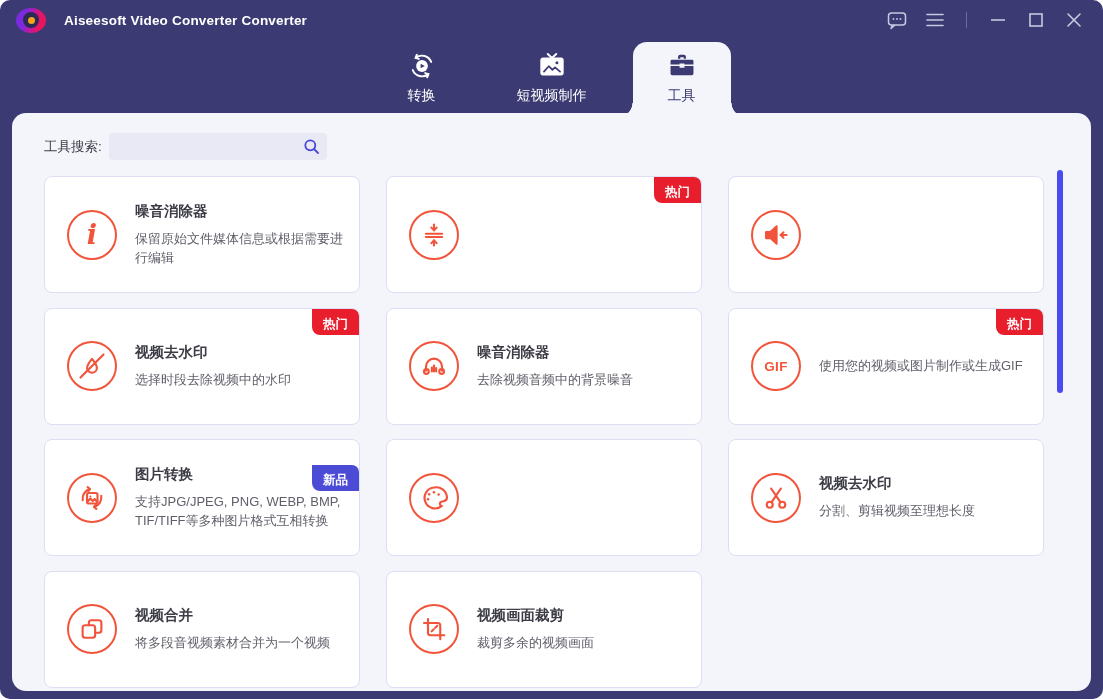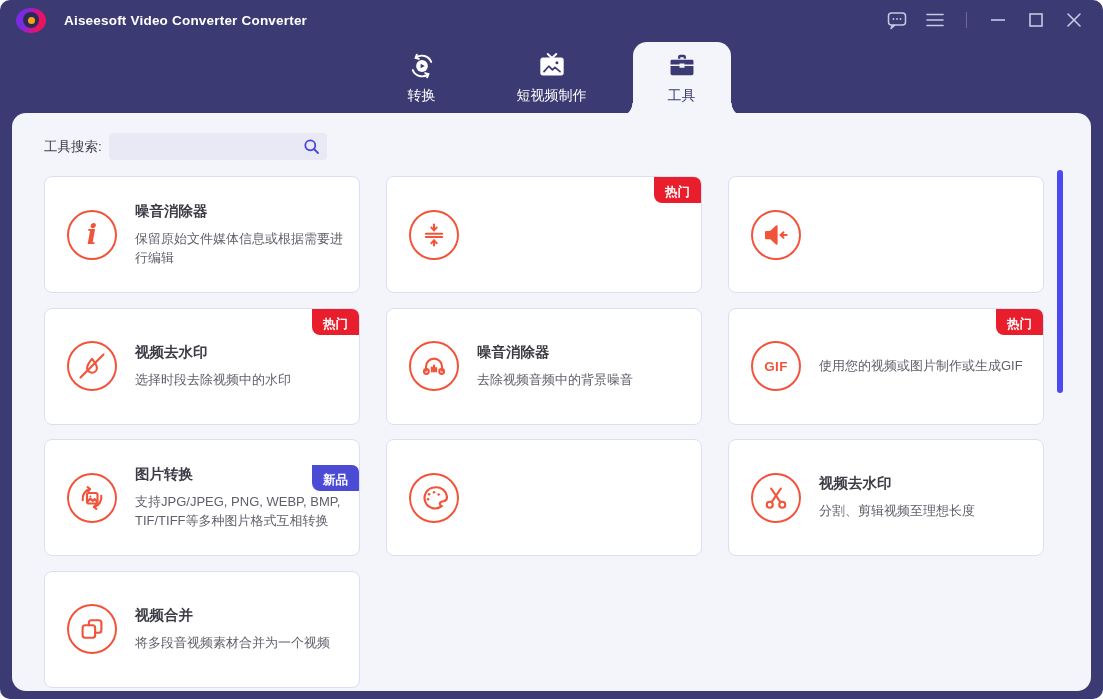--- a/index.html
+++ b/index.html
@@ -341,18 +341,34 @@
     <path d="M9.5 9 V7 a2 2 0 0 1 2-2 h6 a2 2 0 0 1 2 2 v6 a2 2 0 0 1-2 2 h-3"></path>
               </g>
             </svg>
           </span>
     <span class="card-text">
       <span class="card-title" style="display:block">视频合并</span>
       <span class="card-desc" style="display:block">将多段音视频素材合并为一个视频</span>
     </span>
   </div>
 
+  <div class="card">
+
+    <span class="card-circ">
+            <svg viewBox="0 0 24 24" width="100%" height="100%">
+              <g fill="none" stroke="#f1543a" stroke-width="1.7" stroke-linecap="round" stroke-linejoin="round">
+                <path d="M4 7.2 h11 a2 2 0 0 1 2 2 v11"></path>
+                <path d="M7.2 4 v11 a2 2 0 0 0 2 2 h11"></path>
+    <line x1="14.6" y1="9.4" x2="9.4" y2="14.6" stroke-dasharray="2.3,1.7"></line>
+              </g>
+            </svg>
+          </span>
+    <span class="card-text">
+      <span class="card-title" style="display:block">视频画面裁剪</span>
+      <span class="card-desc" style="display:block">裁剪多余的视频画面</span>
+    </span>
+  </div>
 </div>
 
     <div class="vscroll"></div>
   </div>
 
 </div>
 
 </body></html>

